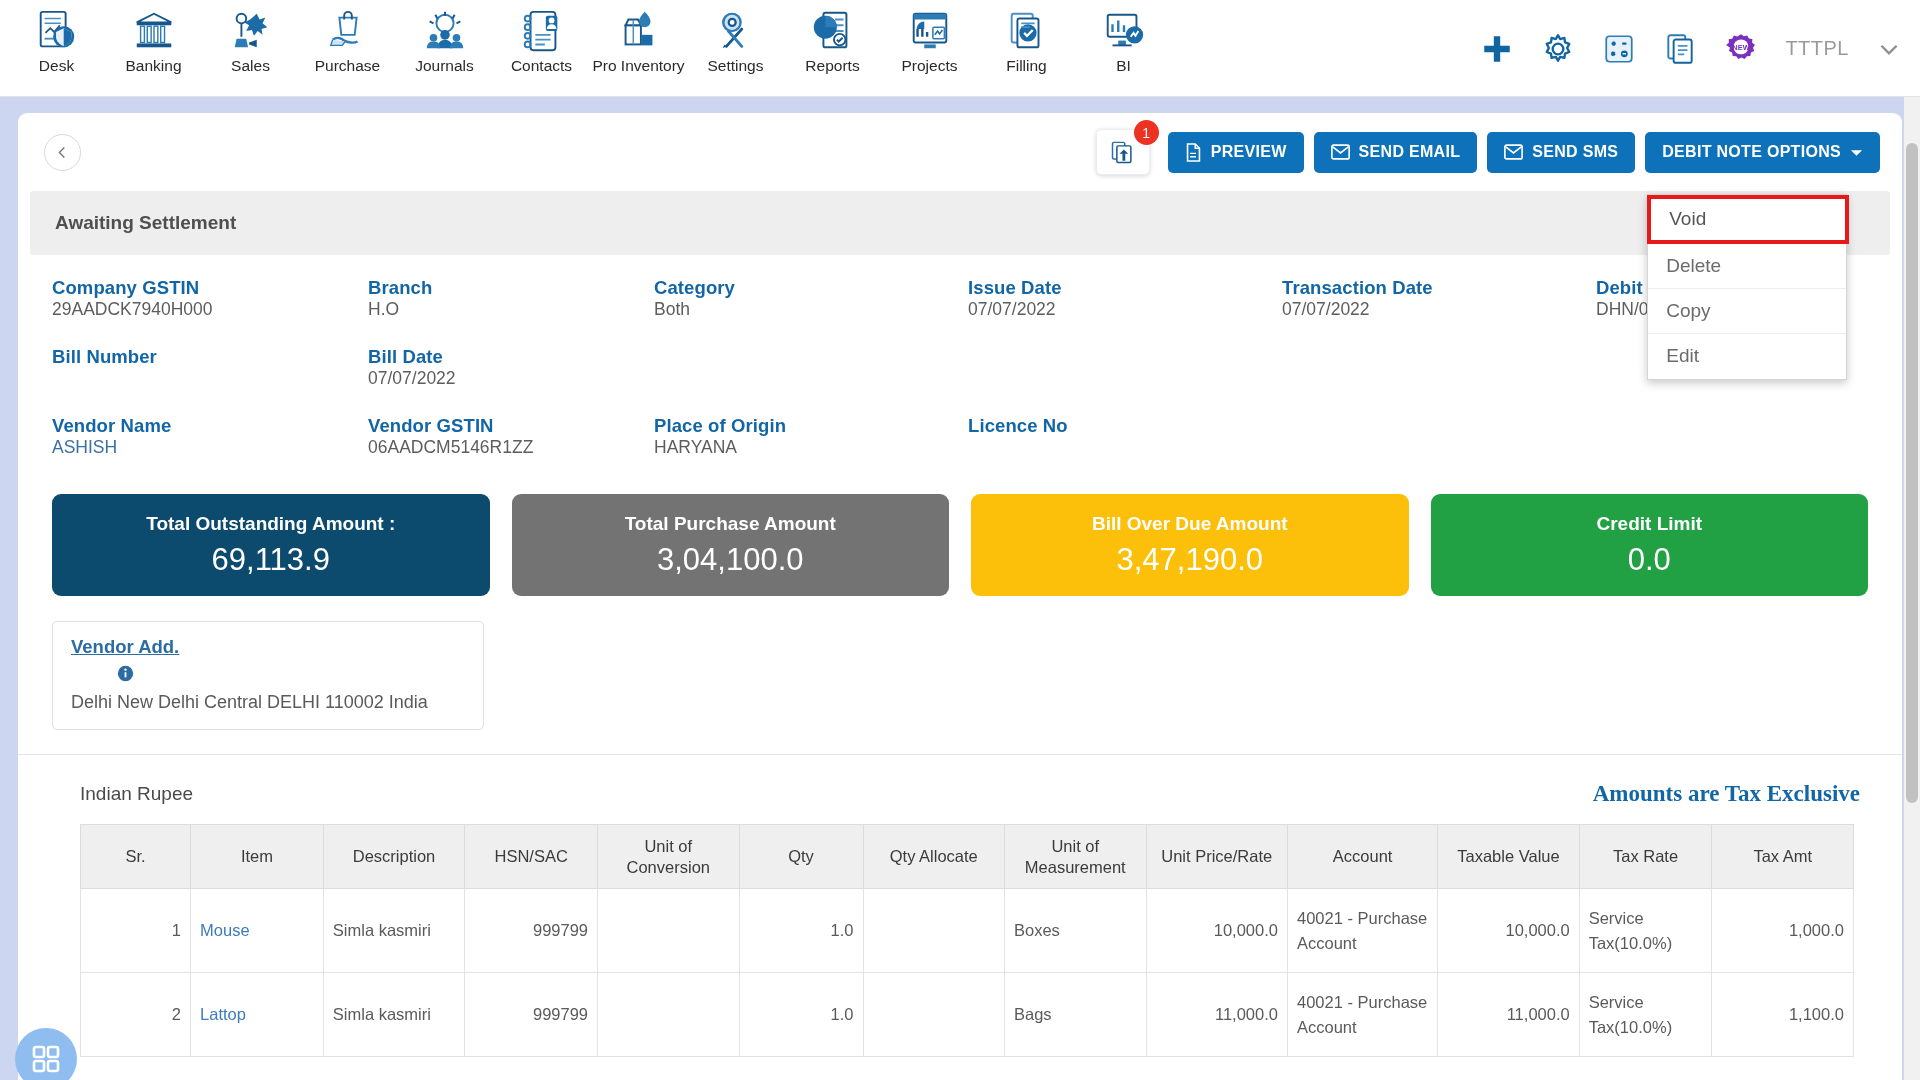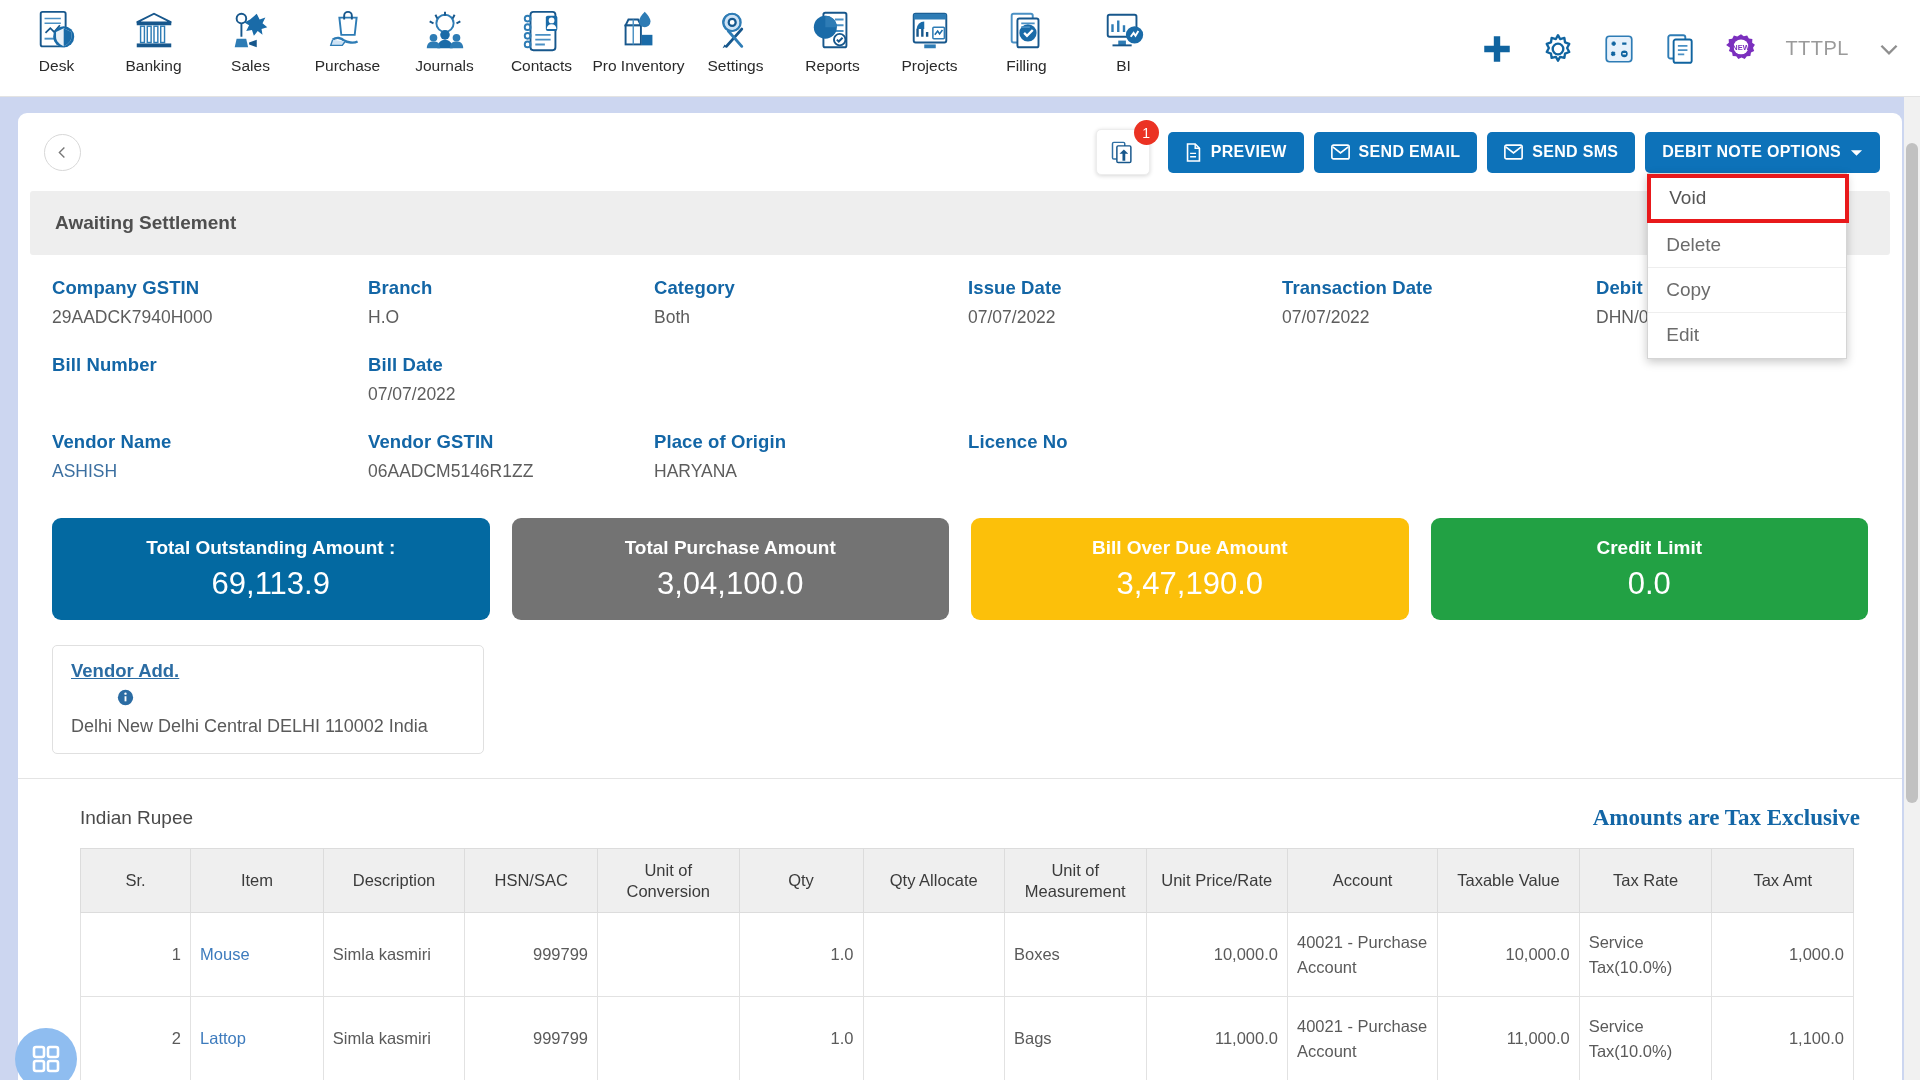--- a/index.html
+++ b/index.html
@@ -84,21 +84,21 @@
   .btn {
     height: 41px; background: #0d72b9; color: #fff; border: none;
     border-radius: 5px; padding: 0 17px; font-size: 16px; font-weight: bold;
     letter-spacing: .3px; display: flex; align-items: center; gap: 9px;
     cursor: pointer; font-family: "Liberation Sans", sans-serif; white-space: nowrap;
   }
   .btn svg { flex: none; }
   .dropdown-host { position: relative; }
 
   .dropdown {
-    position: absolute; top: 41px; left: 2px; width: 200px;
+    position: absolute; top: 62px; left: 2px; width: 200px;
     background: #fff; border: 1px solid #d5d5d5;
     box-shadow: 0 3px 9px rgba(0,0,0,.22); z-index: 60;
   }
   .dd-item {
     height: 45px; display: flex; align-items: center;
     padding-left: 18px; font-size: 19px; color: #6b6b6b;
     border-bottom: 1px solid #eee; cursor: pointer;
     font-family: "Liberation Sans", sans-serif;
   }
   .dd-item:last-child { border-bottom: none; }
@@ -118,21 +118,21 @@
 
   
   .details { padding: 22px 0 0 34px; }
   .drow { display: flex; margin-bottom: 26px; }
   .fld { flex: none; }
   .flabel {
     font-size: 18.5px; font-weight: bold; color: #1366a6;
     font-family: Liberation Sans, sans-serif; letter-spacing: .1px;
   }
   .fval {
-    margin-top: 8px; font-size: 17.5px; color: #5d5d5d;
+    margin-top: 0; font-size: 17.5px; color: #5d5d5d;
     font-family: "Liberation Sans", sans-serif;
   }
   .fval.link { color: #3b6fa0; }
 
   
   .cards {
     display: flex; gap: 22px; padding: 10px 34px 0 34px;
   }
   .card {
     flex: 1; height: 102px; border-radius: 9px; color: #fff;
@@ -506,21 +506,21 @@
         <div class="fval">HARYANA</div>
       </div>
       <div class="fld" style="width:314px">
         <div class="flabel">Licence No</div>
         <div class="fval"></div>
       </div>
     </div>
   </div>
 
   <div class="cards">
-    <div class="card" id="card0" style="background: #0369a1;">
+    <div class="card" id="card0" style="background: #0c4a6e;">
       <div class="clabel">Total Outstanding Amount :</div>
       <div class="cvalue">69,113.9</div>
     </div>
     <div class="card" id="card1" style="background: #737373;">
       <div class="clabel">Total Purchase Amount</div>
       <div class="cvalue">3,04,100.0</div>
     </div>
     <div class="card" id="card2" style="background: rgb(252, 192, 10);">
       <div class="clabel">Bill Over Due Amount</div>
       <div class="cvalue">3,47,190.0</div>

